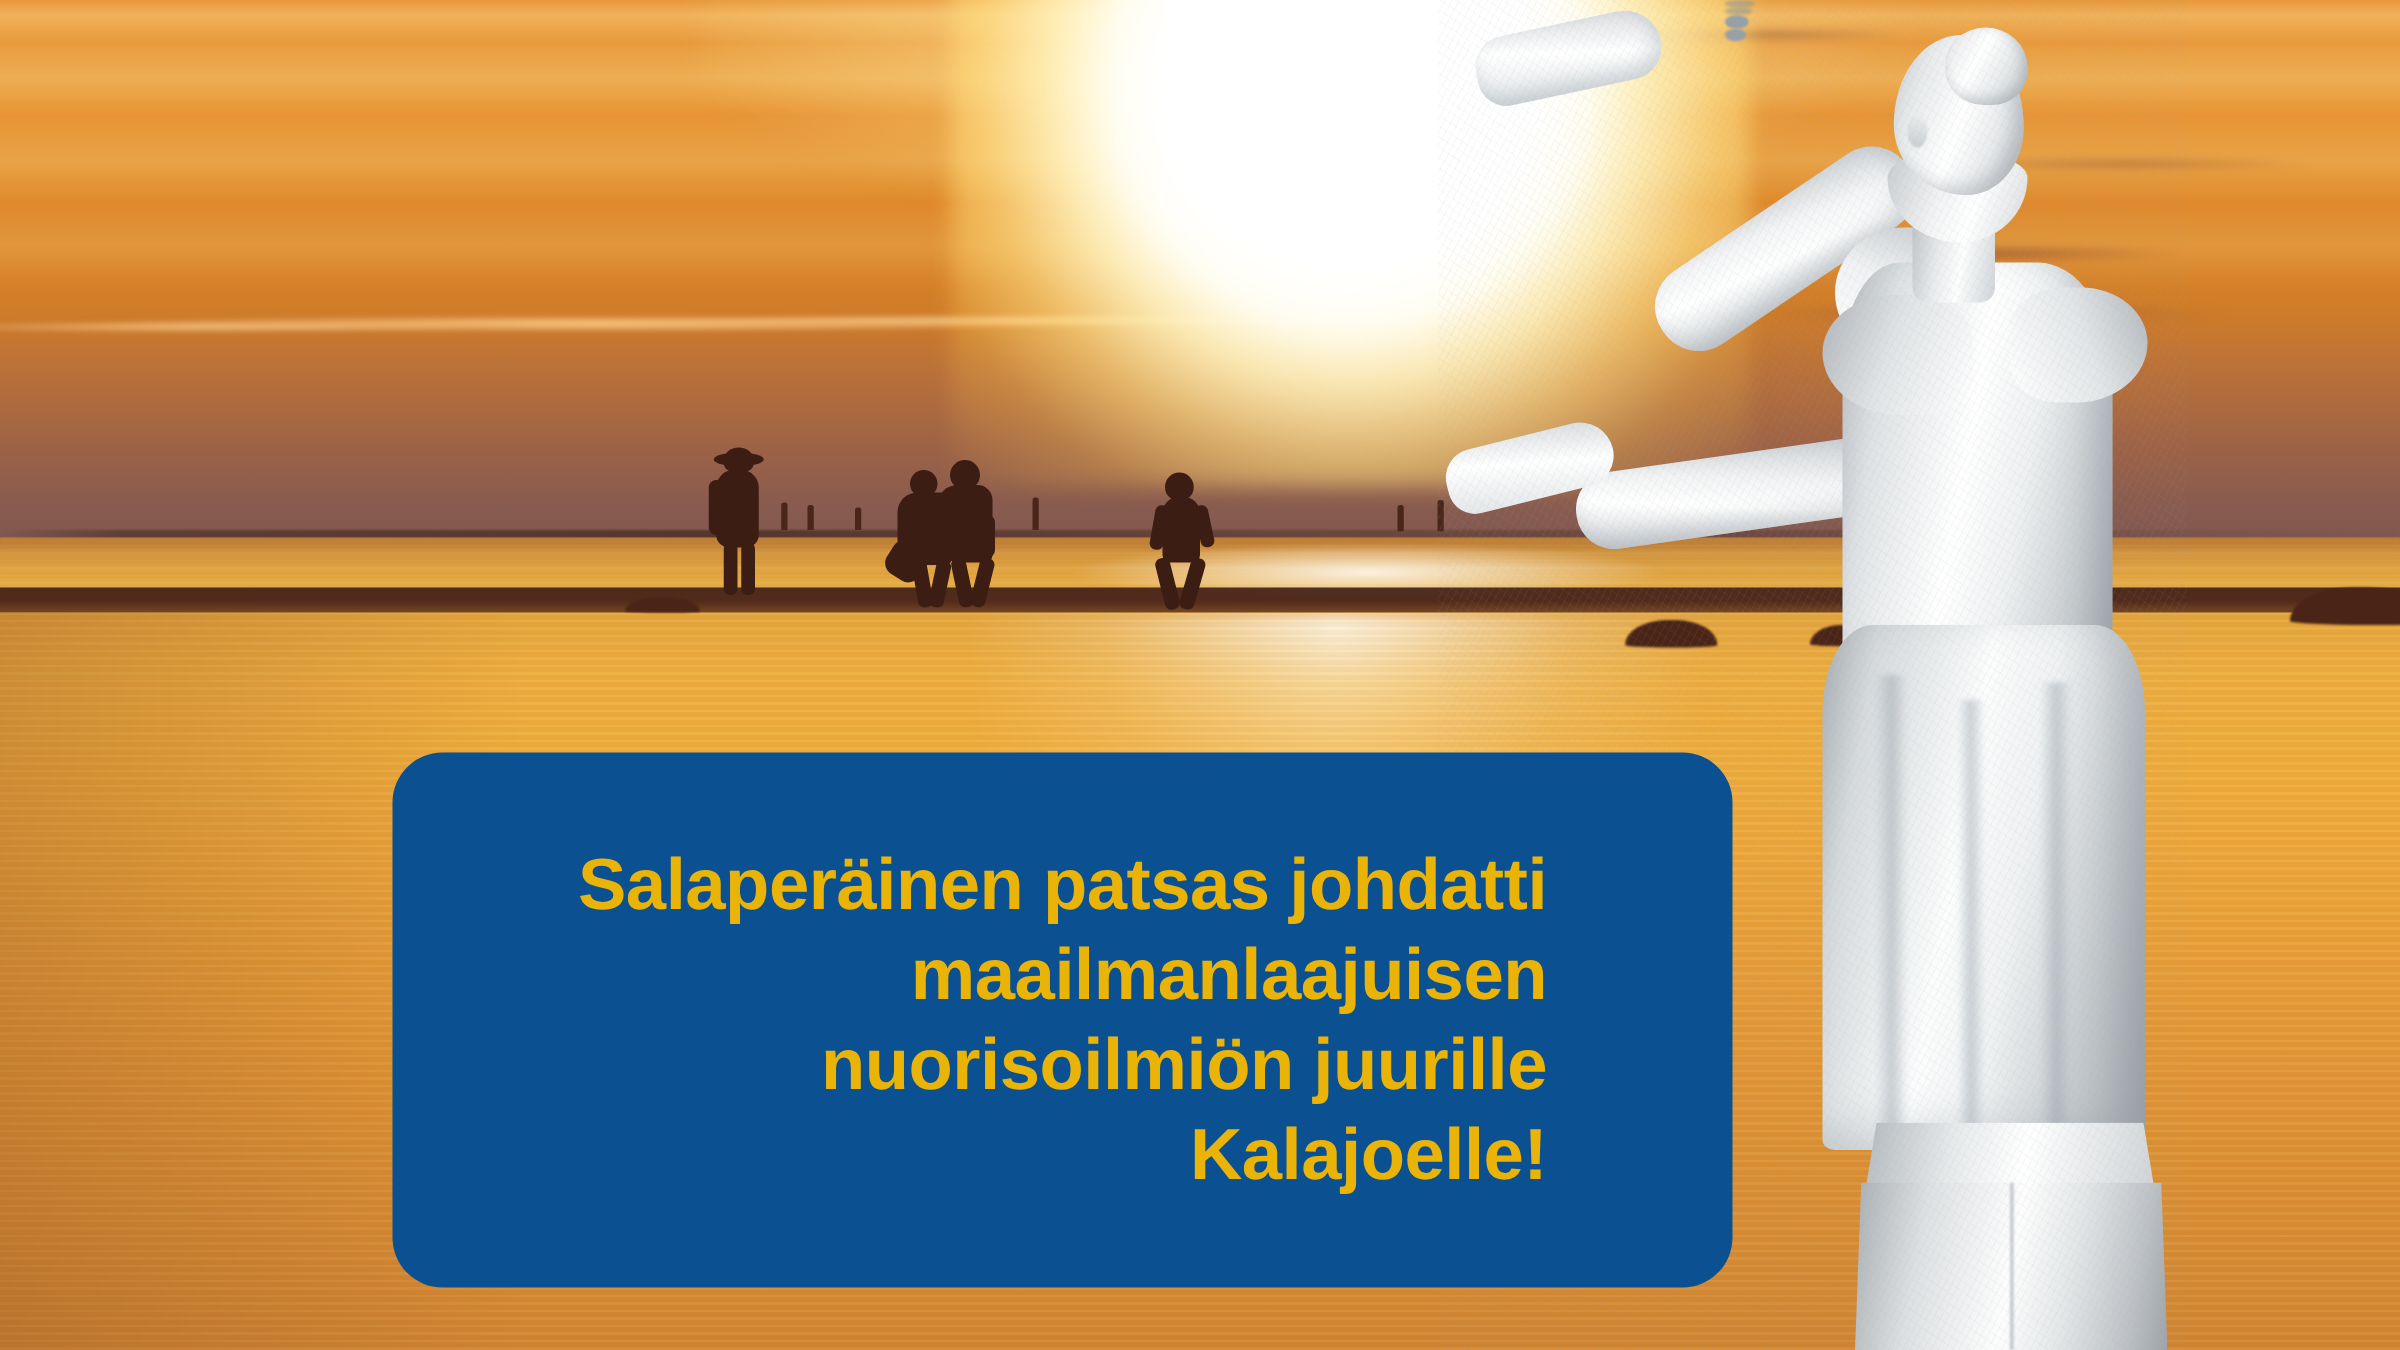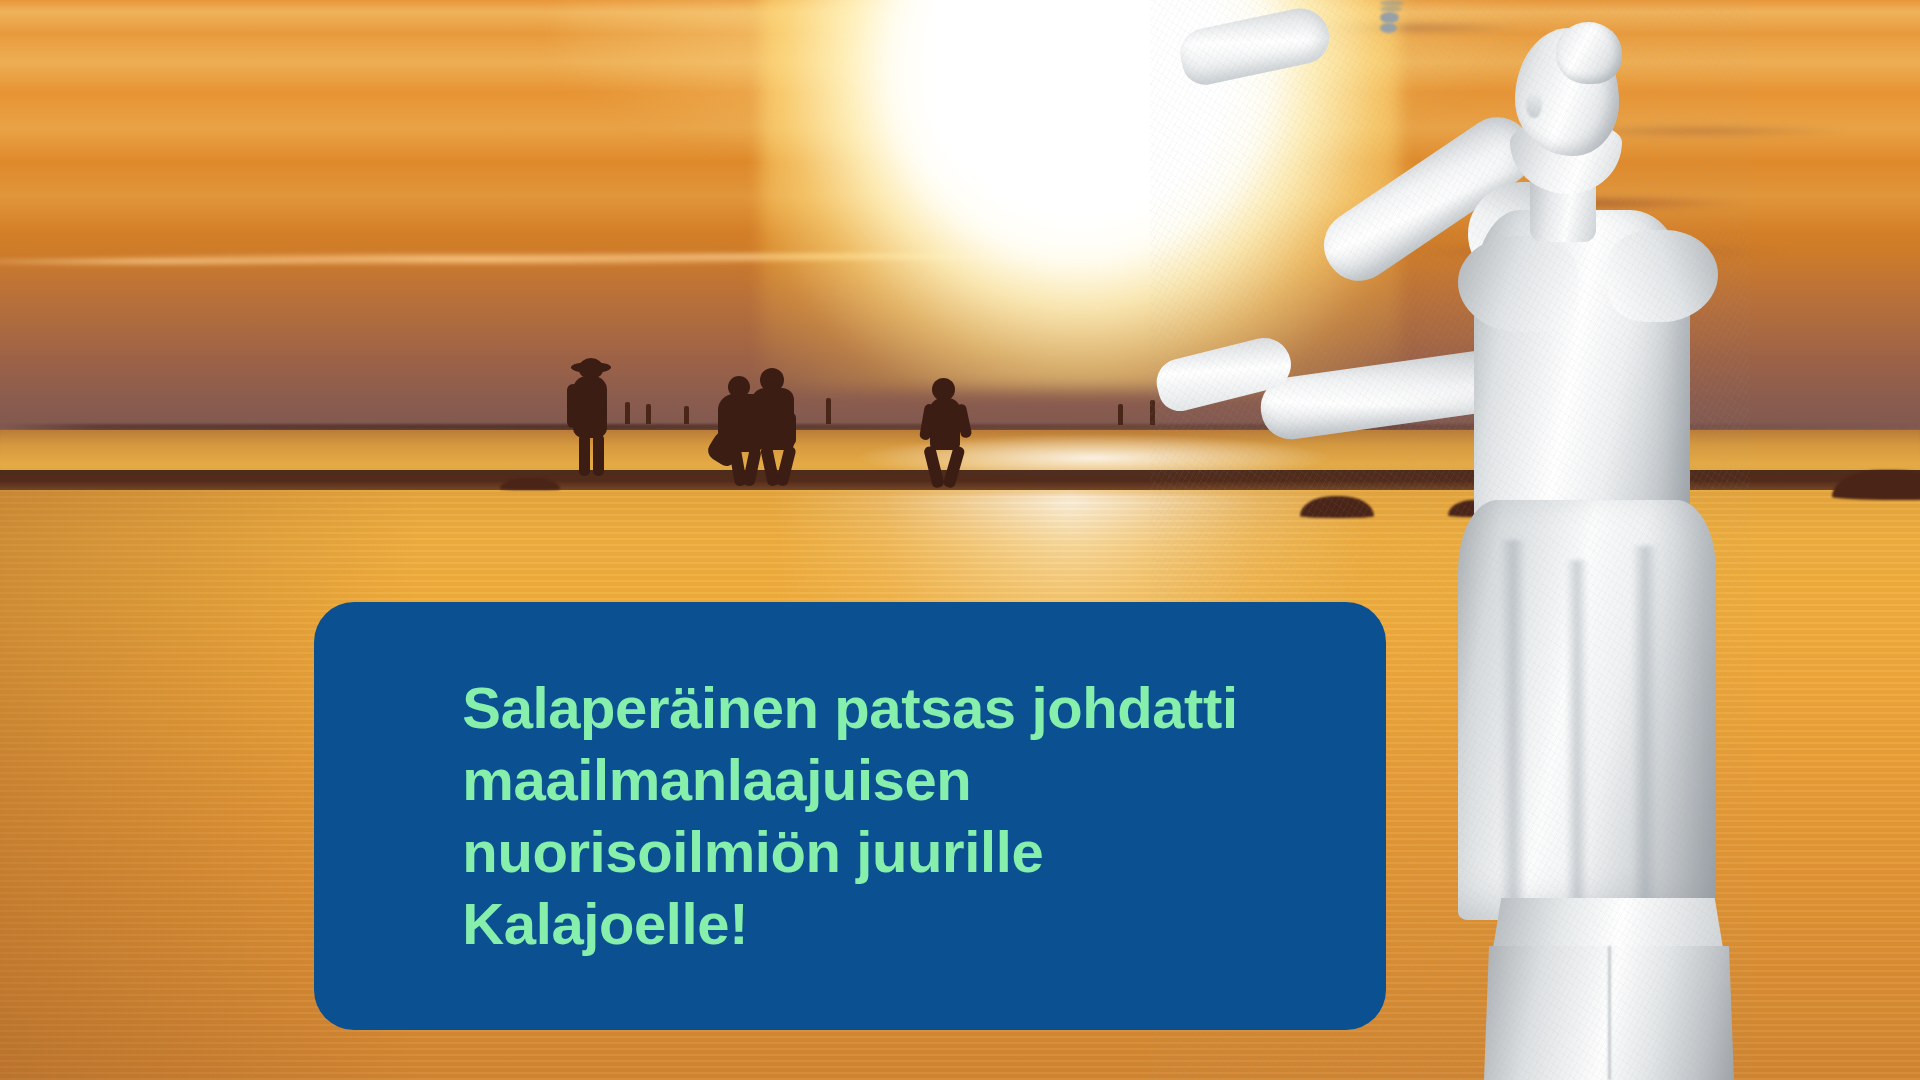--- a/index.html
+++ b/index.html
@@ -446,26 +446,26 @@
     height: 428px;
     background: #0b5192;
     border-radius: 40px;
     box-sizing: border-box;
     display: flex;
     align-items: center;
     justify-content: center;
     padding: 0 78px;
   }
   .caption-text {
-    color: #86efac;
+    color: #eab308;
     font-family: "Liberation Sans", sans-serif;
     font-weight: bold;
     font-size: 58px;
     line-height: 1.24;
-    text-align: left;
+    text-align: right;
     letter-spacing: -0.4px;
     white-space: pre-line;
     margin: 0;
   }
 </style>
 </head>
 <body>
 
 <div class="stage">
 

